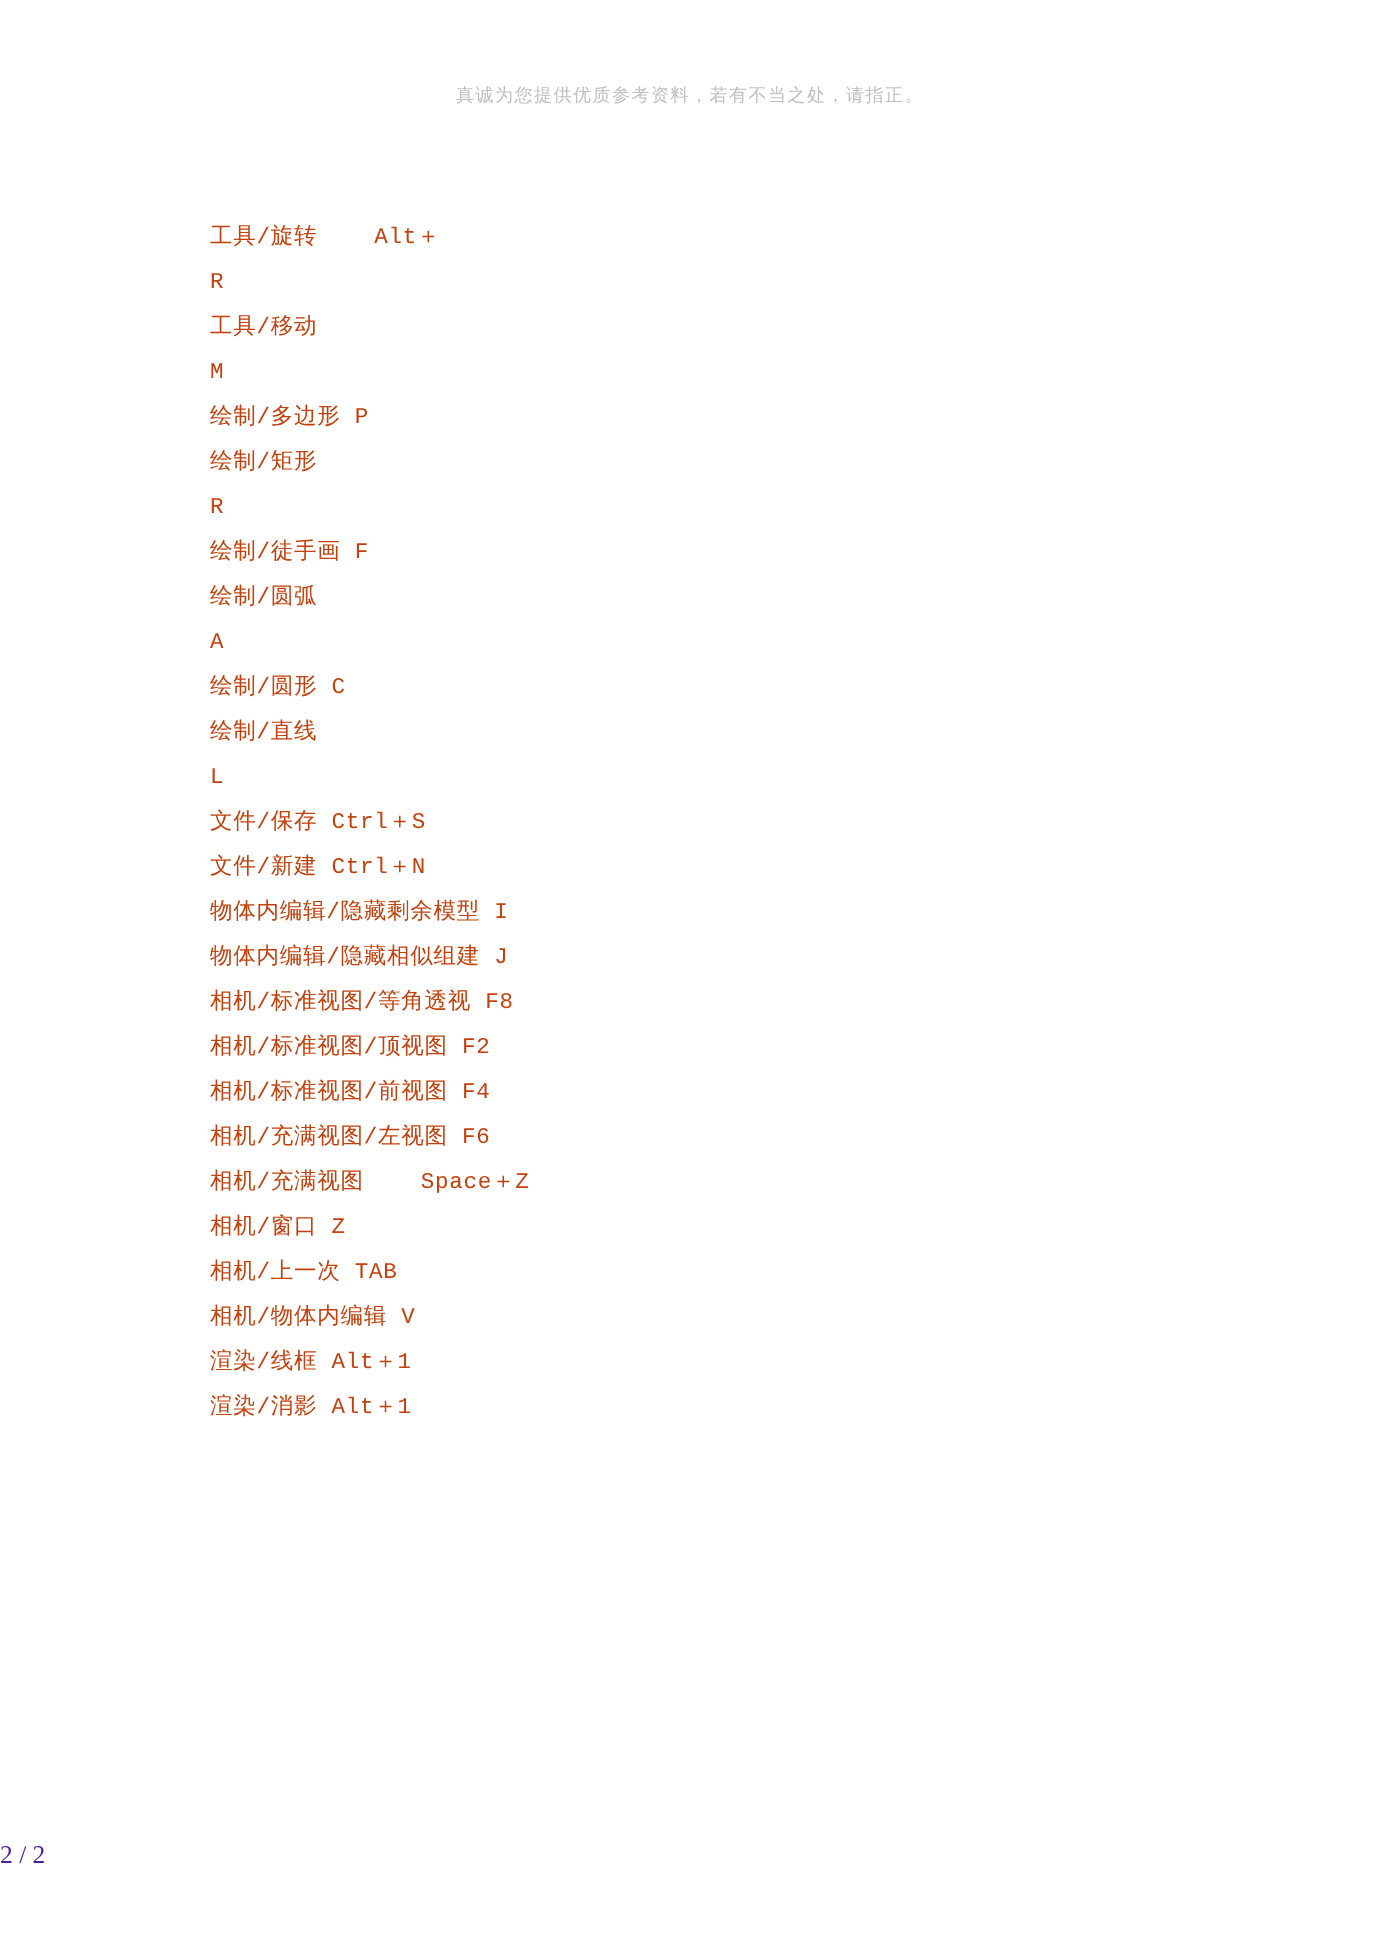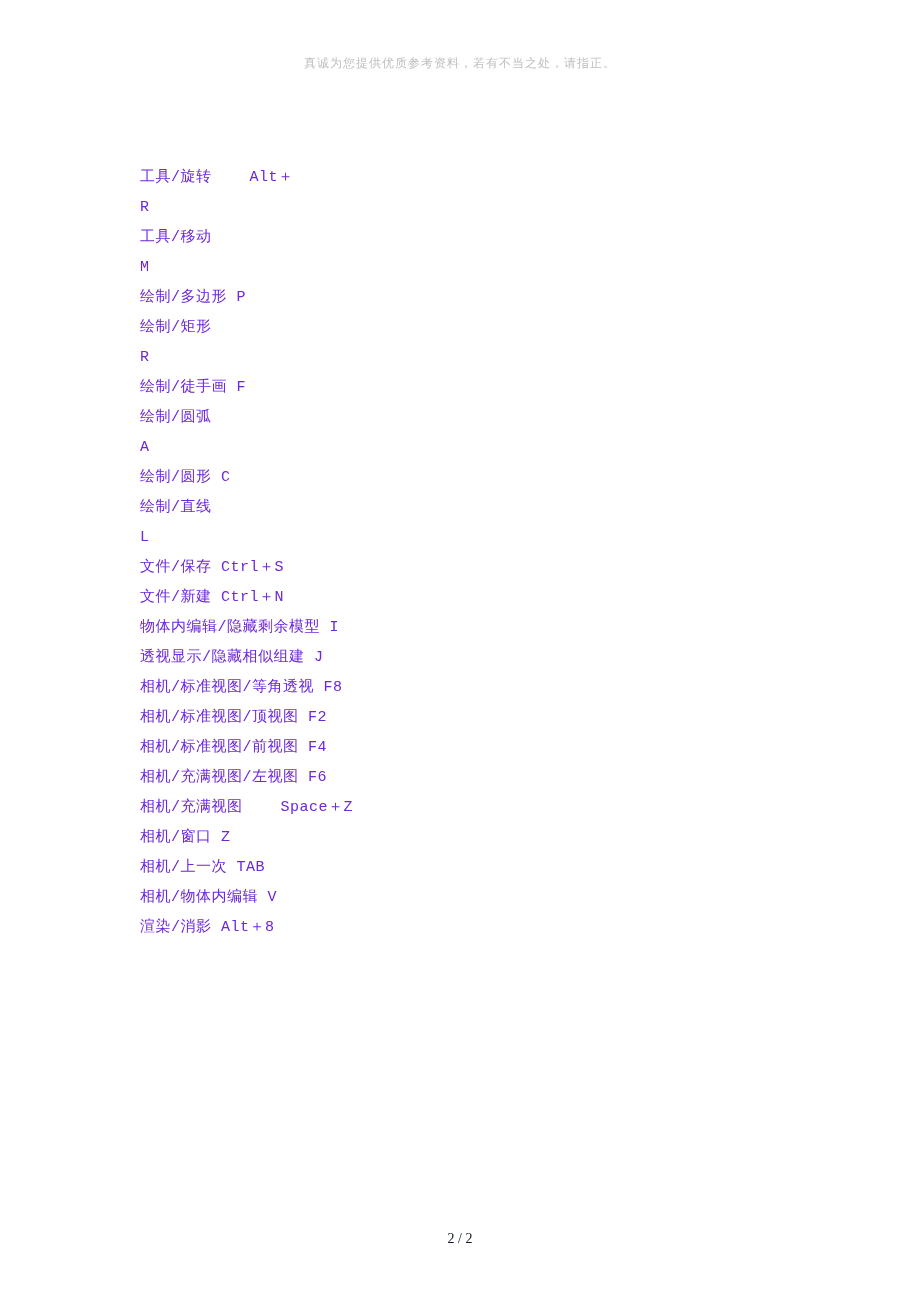--- a/index.html
+++ b/index.html
@@ -13,41 +13,41 @@
   .page {
     position: absolute;
     top: 0; left: 0; right: 0; bottom: 0;
     padding: 55px 140px 40px 140px;
   }
   .header {
     text-align: center;
     font-size: 12px;
     color: #bfbfbf;
     letter-spacing: 1px;
-    margin-bottom: 91px;
+    margin-bottom: 72px;
     font-family: "SimSun", "宋体", serif;
   }
   .content {
     font-size: 15px;
-    color: #6d28d9;
+    color: #c2410c;
     line-height: 2.0;
     font-family: "SimSun", "宋体", "Courier New", monospace;
     letter-spacing: 0.5px;
   }
   .content .line {
     white-space: pre;
   }
   .footer {
     position: absolute;
     bottom: 55px;
     left: 0;
     right: 0;
-    text-align: center;
-    font-size: 14px;
-    color: #0f172a;
+    text-align: left;
+    font-size: 17px;
+    color: #4c1d95;
     font-family: "Times New Roman", serif;
   }
 </style>
 </head>
 <body>
 
 <div class="page">
   <div class="header">真诚为您提供优质参考资料，若有不当之处，请指正。</div>
   <div class="content" id="content">
       <div class="line">工具/旋转    Alt＋</div>
@@ -59,25 +59,26 @@
       <div class="line">R</div>
       <div class="line">绘制/徒手画 F</div>
       <div class="line">绘制/圆弧</div>
       <div class="line">A</div>
       <div class="line">绘制/圆形 C</div>
       <div class="line">绘制/直线</div>
       <div class="line">L</div>
       <div class="line">文件/保存 Ctrl＋S</div>
       <div class="line">文件/新建 Ctrl＋N</div>
       <div class="line">物体内编辑/隐藏剩余模型 I</div>
-      <div class="line">透视显示/隐藏相似组建 J</div>
+      <div class="line">物体内编辑/隐藏相似组建 J</div>
       <div class="line">相机/标准视图/等角透视 F8</div>
       <div class="line">相机/标准视图/顶视图 F2</div>
       <div class="line">相机/标准视图/前视图 F4</div>
       <div class="line">相机/充满视图/左视图 F6</div>
       <div class="line">相机/充满视图    Space＋Z</div>
       <div class="line">相机/窗口 Z</div>
       <div class="line">相机/上一次 TAB</div>
       <div class="line">相机/物体内编辑 V</div>
-      <div class="line">渲染/消影 Alt＋8</div>
+      <div class="line">渲染/线框 Alt＋1</div>
+      <div class="line">渲染/消影 Alt＋1</div>
     </div>
   <div class="footer">2 / 2</div>
 </div>
 
 </body></html>

